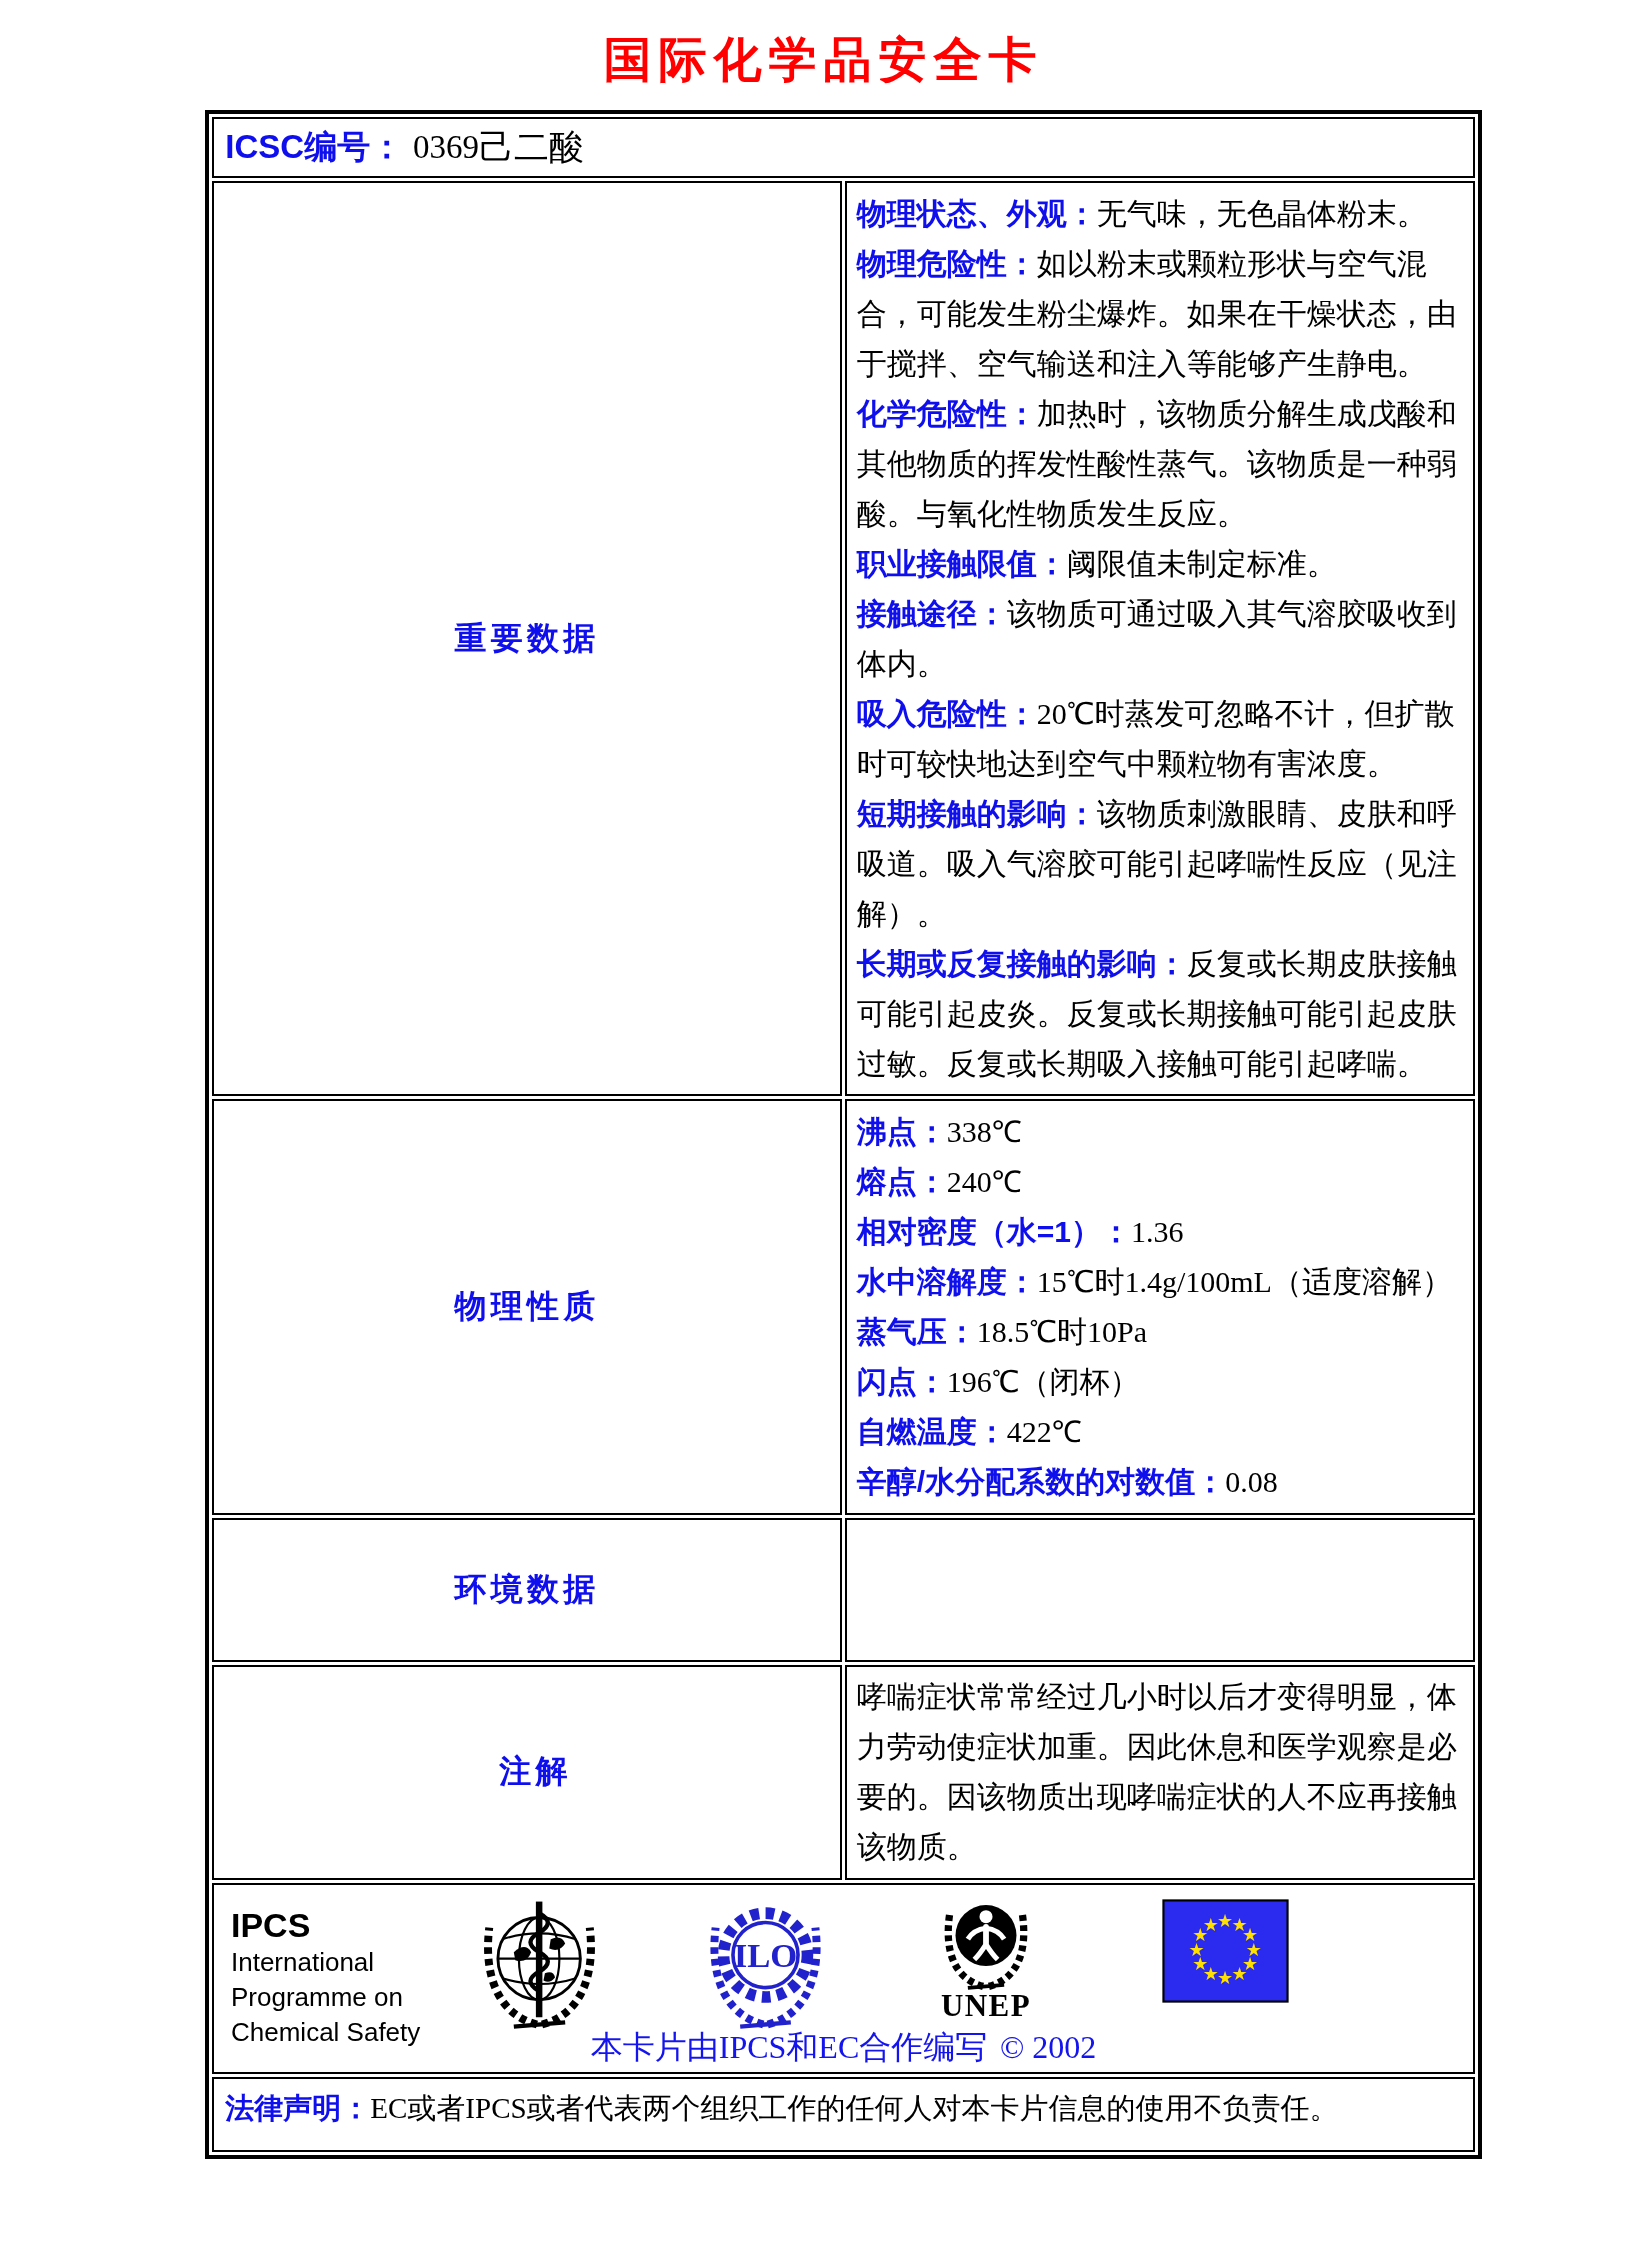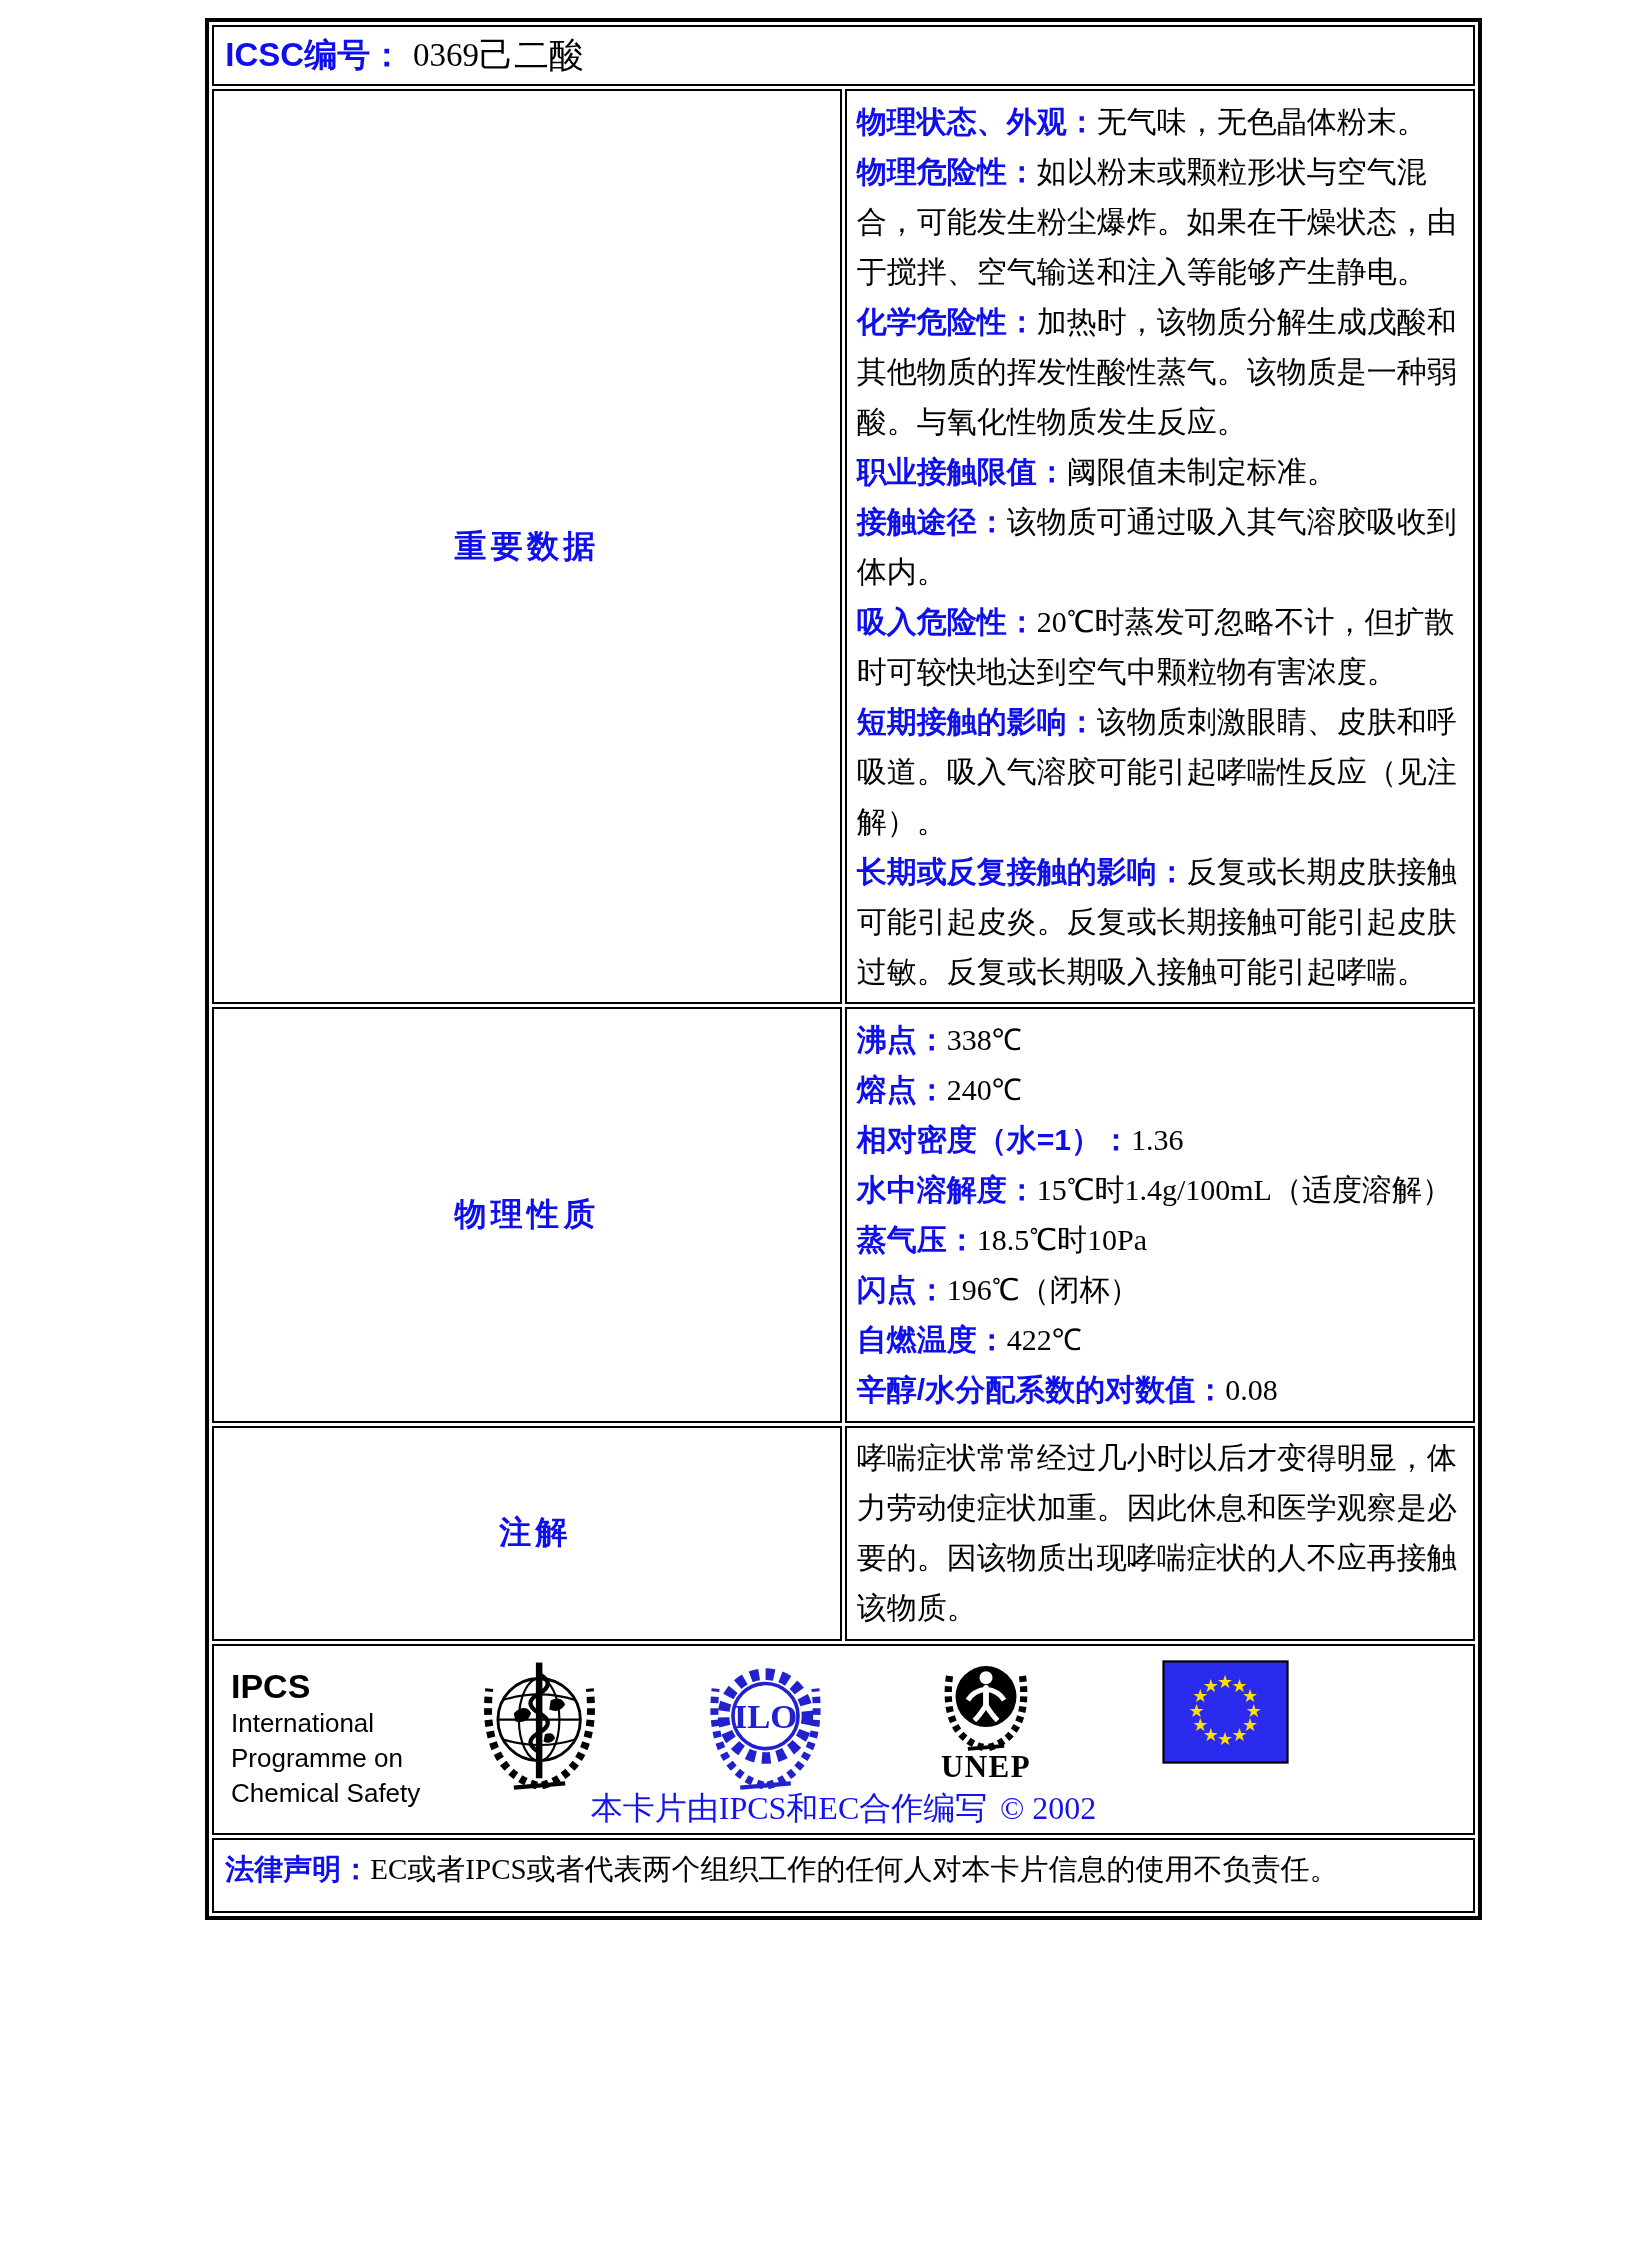--- a/index.html
+++ b/index.html
@@ -78,20 +78,21 @@
   .logos-caption .copyright { margin-left: 12.7px; }
 
   td.disclaimer-cell { height: 75px; vertical-align: top; padding: 8.4px 11.3px; font-size: 29px; line-height: 42px; }
   .disclaimer-cell .k { font-size: 29px; }
 </style>
 </head>
 <body>
 
 <div class="page">
 
+  <h1 class="doc-title">国际化学品安全卡</h1>
 
   <table class="card">
 
     <tbody>
         <tr>
       <td class="icsc-cell" colspan="2">
         <div class="icsc-flex">
           <span class="icsc-left">
             <span class="k">ICSC编号：</span><span class="icsc-num">0369</span>
           </span>
@@ -121,20 +122,24 @@
         <div><span class="k">熔点：</span><span class="v">240℃</span></div>
         <div><span class="k">相对密度（水=1）：</span><span class="v">1.36</span></div>
         <div><span class="k">水中溶解度：</span><span class="v">15℃时1.4g/100mL（适度溶解）</span></div>
         <div><span class="k">蒸气压：</span><span class="v">18.5℃时10Pa</span></div>
         <div><span class="k">闪点：</span><span class="v">196℃（闭杯）</span></div>
         <div><span class="k">自燃温度：</span><span class="v">422℃</span></div>
         <div><span class="k">辛醇/水分配系数的对数值：</span><span class="v">0.08</span></div>
       </td>
     </tr>
 
+    <tr>
+      <td class="label-cell" style="height:144px;">环境数据</td>
+      <td class="content-cell"></td>
+    </tr>
 
     <tr>
       <td class="label-cell" style="height:148px;padding-left:18px;">注解</td>
       <td class="content-cell">哮喘症状常常经过几小时以后才变得明显，体力劳动使症状加重。因此休息和医学观察是必要的。因该物质出现哮喘症状的人不应再接触该物质。</td>
     </tr>
 
 
     <tr>
       <td class="logos-cell" colspan="2">
 

